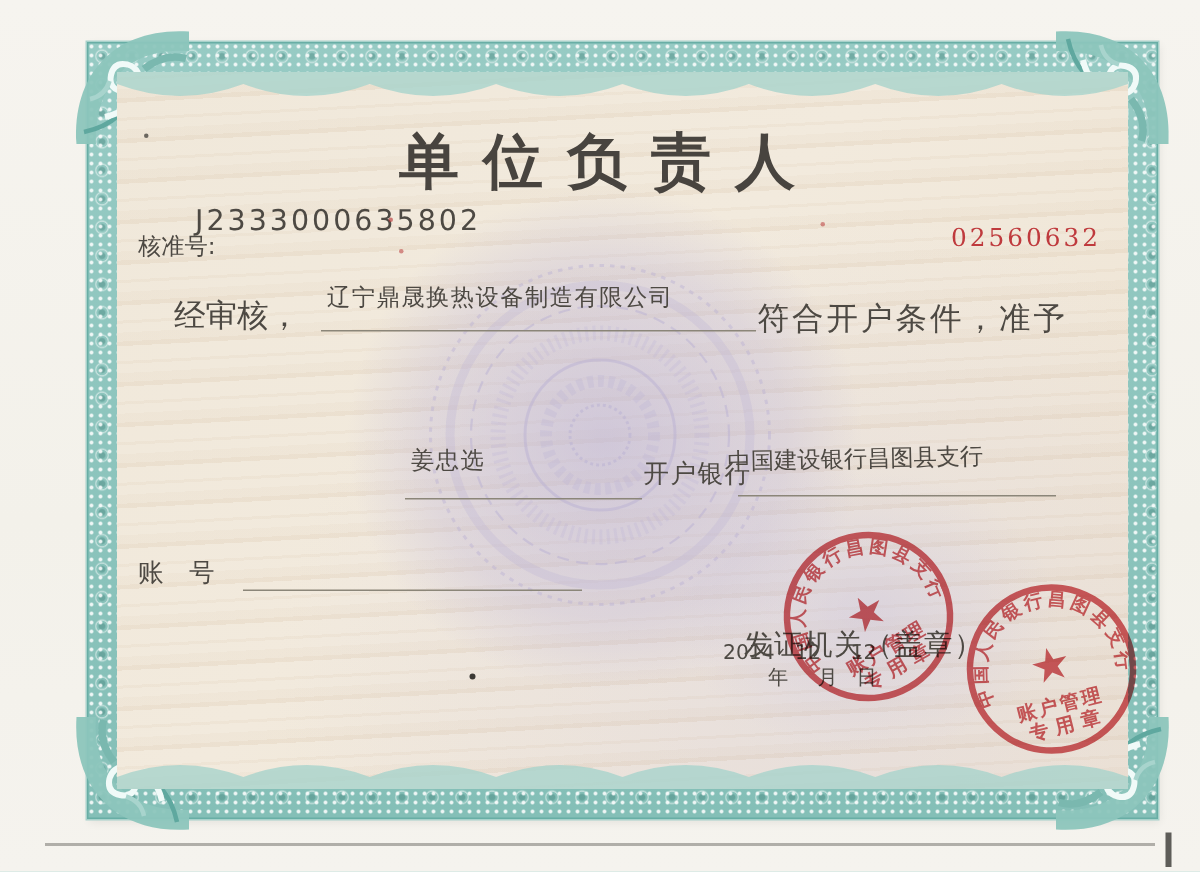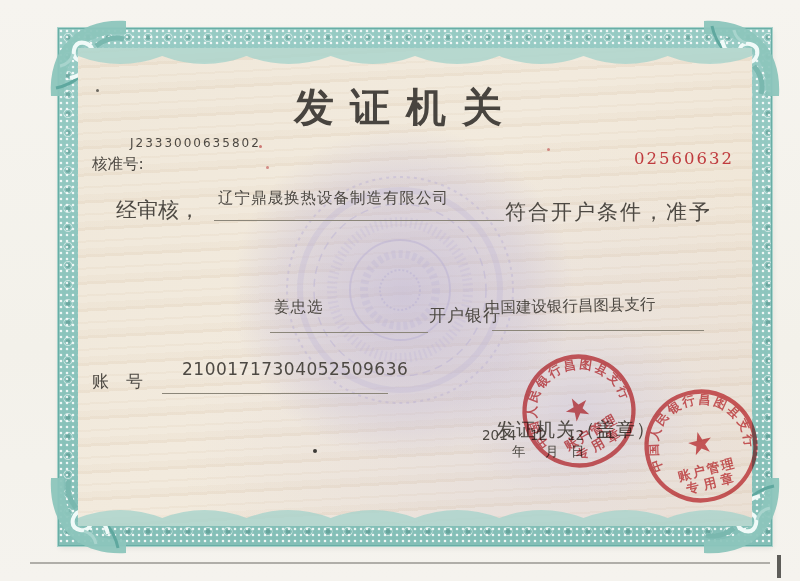--- a/index.html
+++ b/index.html
@@ -122,42 +122,41 @@
       </g>
     </svg>
 
     <svg class="wave top" viewBox="0 0 672 20" preserveAspectRatio="none">
       <path d="M0,0 H672 V9 q-42,16 -84,0 q-42,16 -84,0 q-42,16 -84,0 q-42,16 -84,0 q-42,16 -84,0 q-42,16 -84,0 q-42,16 -84,0 q-42,16 -84,0 Z" fill="#a7d3cc" opacity=".8"></path>
     </svg>
     <svg class="wave bot" viewBox="0 0 672 20" preserveAspectRatio="none">
       <path d="M0,0 H672 V9 q-42,16 -84,0 q-42,16 -84,0 q-42,16 -84,0 q-42,16 -84,0 q-42,16 -84,0 q-42,16 -84,0 q-42,16 -84,0 q-42,16 -84,0 Z" fill="#a7d3cc" opacity=".8"></path>
     </svg>
 
-    <div class="txt title">发证机关</div>
+    <div class="txt title">单位负责人</div>
 
-    <div class="txt" style="left:52px;top:88px;font-size:12px;letter-spacing:2px">J2333000635802</div>
+    <div class="txt" style="left:52px;top:88px;font-size:19px;letter-spacing:2px">J2333000635802</div>
     <div class="txt" style="left:14px;top:106px;font-size:15.5px">核准号:</div>
 
     <div class="txt serifred" style="left:556px;top:101px;font-size:16.5px;letter-spacing:2px">02560632</div>
 
     <div class="txt" style="left:38px;top:148px;font-size:21px">经审核，</div>
     <div class="txt" style="left:140px;top:140px;font-size:15.5px;letter-spacing:1px">辽宁鼎晟换热设备制造有限公司</div>
     <div class="uline" style="left:136px;top:172px;width:290px"></div>
     <div class="txt" style="left:427px;top:150px;font-size:21px;letter-spacing:2px">符合开户条件，准予</div>
 
 
     <div class="txt" style="left:196px;top:249px;font-size:15.5px;letter-spacing:1px">姜忠选</div>
     <div class="uline" style="left:192px;top:284px;width:158px"></div>
 
     <div class="txt" style="left:351px;top:256px;font-size:17px;letter-spacing:1px">开户银行</div>
     <div class="txt" style="left:407px;top:248px;font-size:15.5px;transform:rotate(-1.2deg)">中国建设银行昌图县支行</div>
     <div class="uline" style="left:414px;top:282px;width:212px"></div>
 
     <div class="txt" style="left:14px;top:322px;font-size:17px">账　号</div>
-    <div class="txt" style="left:104px;top:311px;font-size:17px;letter-spacing:.5px">21001717304052509636</div>
     <div class="uline" style="left:84px;top:345px;width:226px"></div>
 
     <div class="txt" style="left:418px;top:369px;font-size:19px;letter-spacing:1px">发证机关（盖章）</div>
     <div class="txt" style="left:404px;top:379px;font-size:13.5px">2014</div>
     <div class="txt" style="left:452px;top:379px;font-size:13.5px">12</div>
     <div class="txt" style="left:489px;top:379px;font-size:13.5px">12</div>
     <div class="txt" style="left:434px;top:395px;font-size:13.5px">年</div>
     <div class="txt" style="left:467px;top:395px;font-size:13.5px">月</div>
     <div class="txt" style="left:493px;top:395px;font-size:13.5px">日</div>
   </div>

